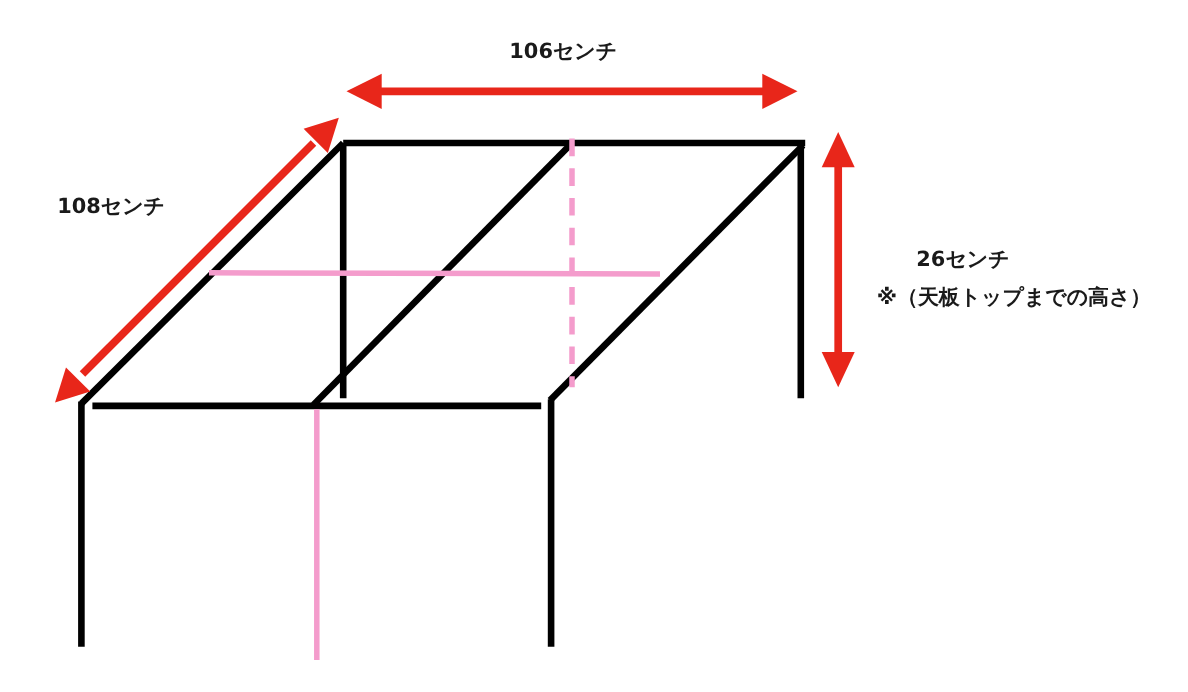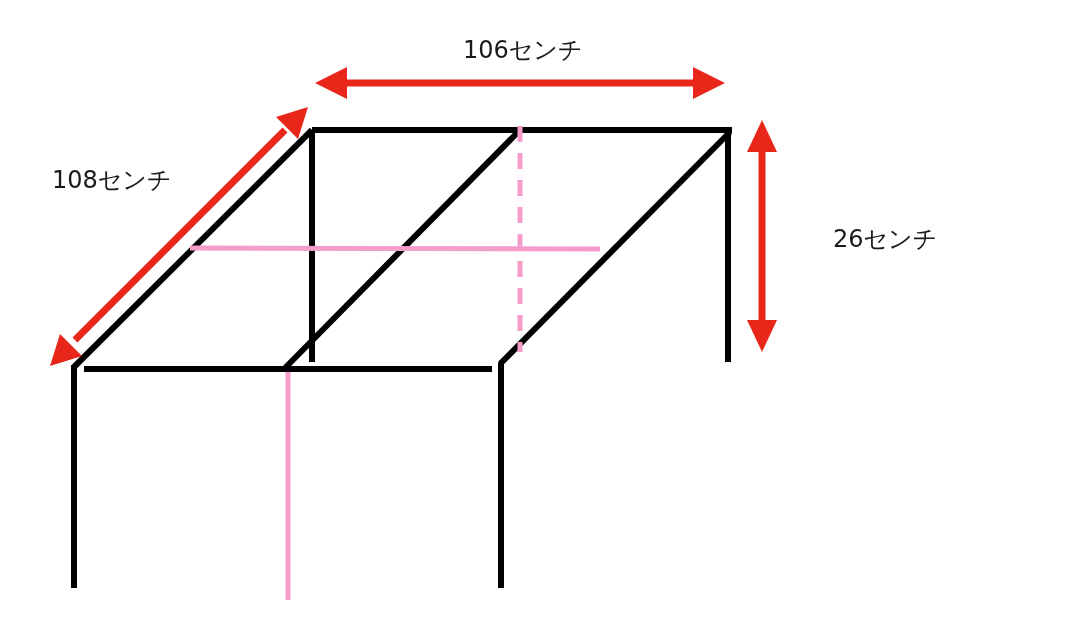--- a/index.html
+++ b/index.html
@@ -17,27 +17,28 @@
     svg.diagram {
       position: absolute;
       left: 0;
       top: 0;
       width: 1080px;
       height: 629px;
     }
     .label {
       position: absolute;
       font-family: "DejaVu Sans", "Liberation Sans", sans-serif;
-      font-size: 24px;
+      font-size: 19px;
       color: #1a1a1a;
       white-space: nowrap;
       line-height: 1;
+      font-weight: bold;
     }
     .label-width { left: 463px; top: 38px; }
-    .label-depth { left: 52px; top: 168px; }
+    .label-depth { left: 52px; top: 179px; }
     .label-height { left: 797px; top: 227px; margin-left: 36px; }
     .label-height-note { left: 797px; top: 261px; }
   </style>
 </head>
 <body>
 
 <div class="canvas">
   <svg class="diagram" viewBox="0 0 1080 629" xmlns="http://www.w3.org/2000/svg">
 
     <g stroke="#000000" stroke-width="6" stroke-linecap="butt" fill="none">
@@ -85,13 +86,14 @@
         <line x1="285" y1="130" x2="75" y2="340" stroke-width="7"></line>
         <polygon points="308,107 276,117 298,139" stroke="none"></polygon>
         <polygon points="50,366 60,334 82,356" stroke="none"></polygon>
       </g>
     </g>
   </svg>
 
   <div class="label label-width">106センチ</div>
   <div class="label label-depth">108センチ</div>
   <div class="label label-height">26センチ</div>
+  <div class="label label-height-note">※（天板トップまでの高さ）</div>
 </div>
 
 </body></html>

